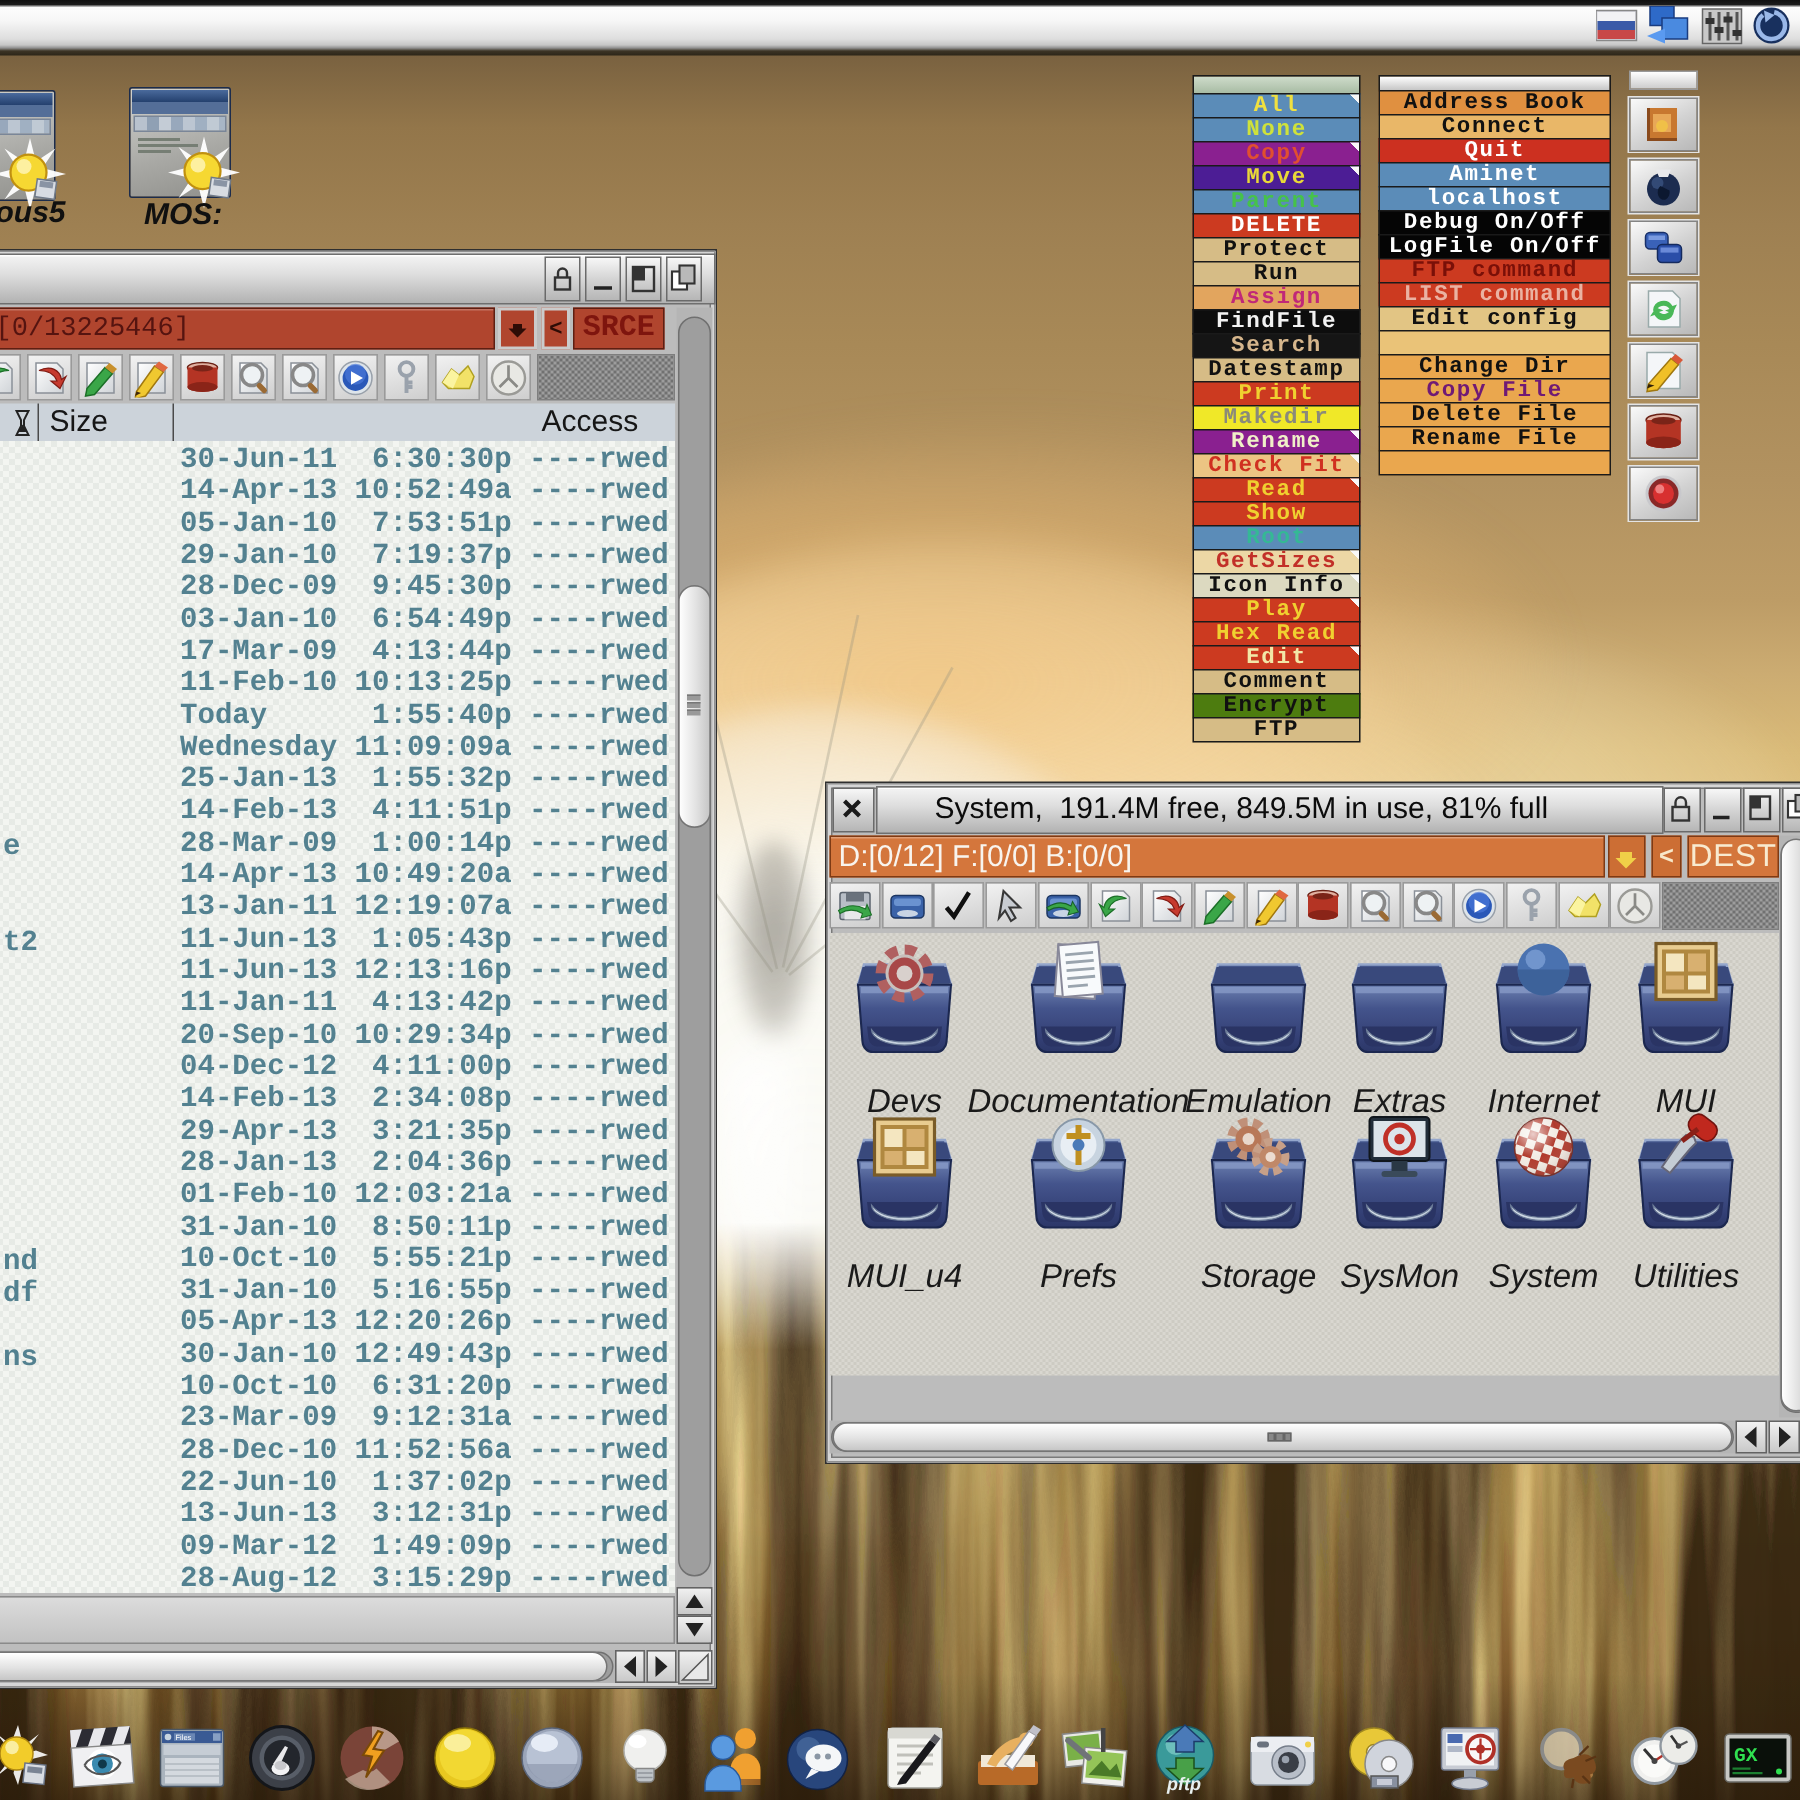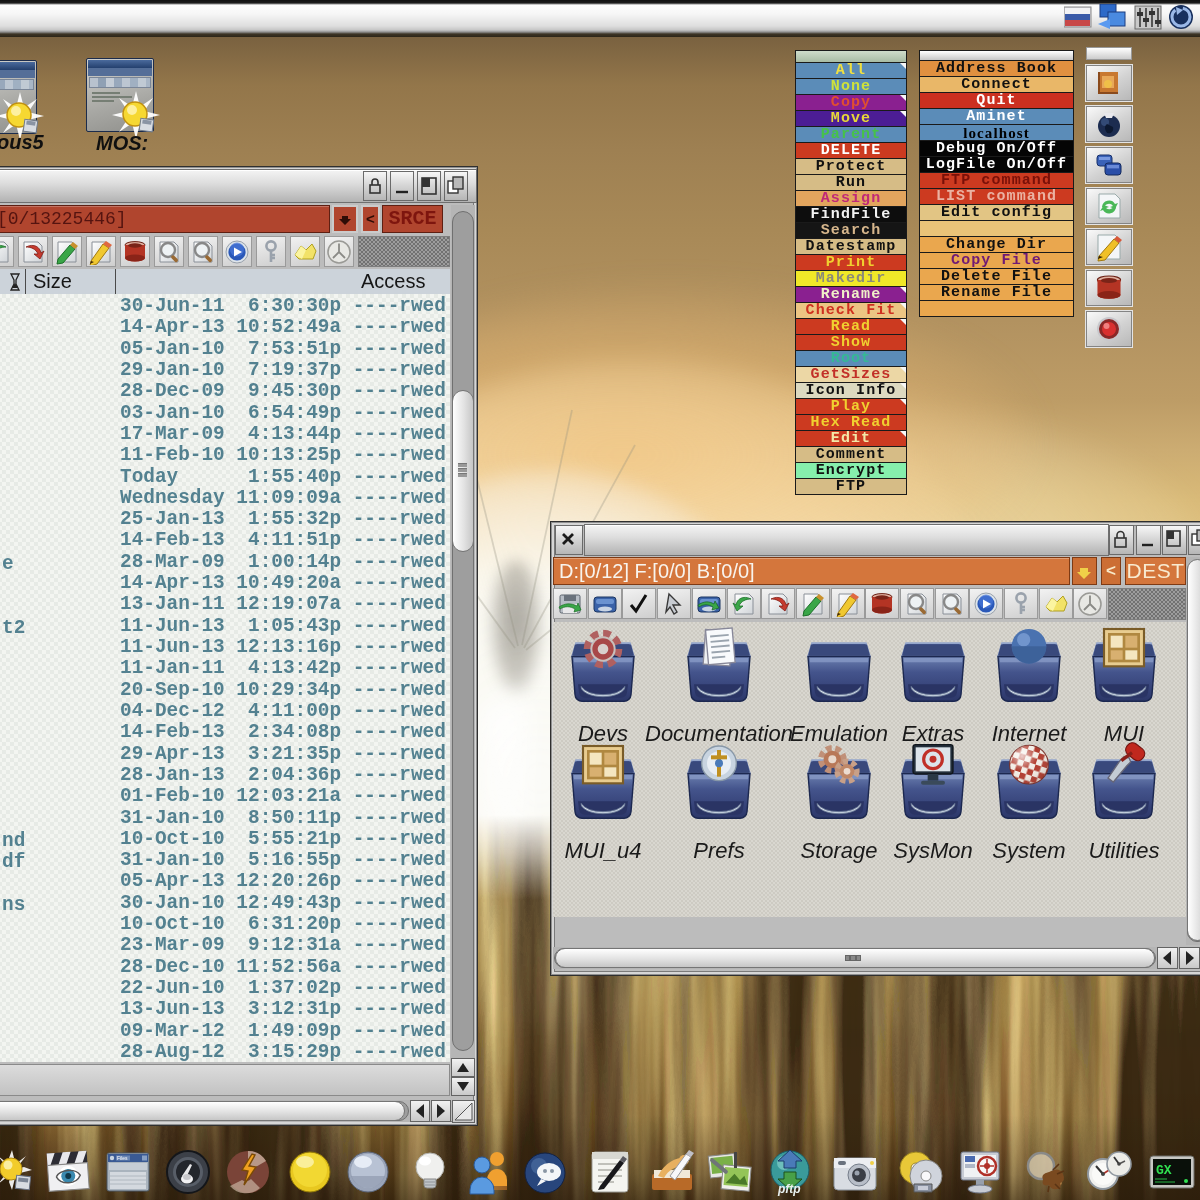--- a/index.html
+++ b/index.html
@@ -201,30 +201,30 @@
       <div class="b" style="background:#ecc583;color:#d03020;">Check Fit<div class="fold"></div></div>
       <div class="b" style="background:#cc3a20;color:#f0d030;">Read<div class="fold"></div></div>
       <div class="b" style="background:#cc3a20;color:#f0d030;">Show</div>
       <div class="b" style="background:#5b8cb8;color:#35b895;">Root</div>
       <div class="b" style="background:#ecd7a5;color:#c23028;">GetSizes<div class="fold"></div></div>
       <div class="b" style="background:#dcd9c0;color:#111111;">Icon Info<div class="fold"></div></div>
       <div class="b" style="background:#cc3a20;color:#f0d030;">Play<div class="fold"></div></div>
       <div class="b" style="background:#cc3a20;color:#f0d030;">Hex Read</div>
       <div class="b" style="background:#cc3a20;color:#f2e8a8;">Edit<div class="fold"></div></div>
       <div class="b" style="background:#d6bc86;color:#111111;">Comment</div>
-      <div class="b" style="background:#86efac;color:#111111;">Encrypt</div>
+      <div class="b" style="background:#4d7c0f;color:#111111;">Encrypt</div>
       <div class="b" style="background:#d6bc86;color:#111111;">FTP</div>
     </div>
 <div class="bp" style="left:919px;top:51px;width:155px;">
       <div class="b" style="height:11px;background:linear-gradient(to bottom,#ffffff,#c6c6c6);"></div>
       <div class="b" style="background:#e09040;color:#111111;">Address Book</div>
       <div class="b" style="background:#e9b768;color:#111111;">Connect</div>
       <div class="b" style="background:#cc3020;color:#ffffff;">Quit</div>
       <div class="b" style="background:#5b8cb8;color:#ffffff;">Aminet</div>
-      <div class="b" style="background:#5b8cb8;color:#000000;font-family:Liberation Serif, serif;">localhost</div>
+      <div class="b" style="background:#5b8cb8;color:#ffffff;">localhost</div>
       <div class="b" style="background:#050505;color:#ffffff;">Debug On/Off</div>
       <div class="b" style="background:#050505;color:#ffffff;">LogFile On/Off</div>
       <div class="b" style="background:#cc3a20;color:#7a1008;">FTP command</div>
       <div class="b" style="background:#cc3a20;color:#eab2a2;">LIST command</div>
       <div class="b" style="background:#e2c584;color:#111111;">Edit config</div>
       <div class="b" style="background:#eac378;color:#111111;"></div>
       <div class="b" style="background:#eaa74e;color:#111111;">Change Dir</div>
       <div class="b" style="background:#eaa74e;color:#701a75;">Copy File</div>
       <div class="b" style="background:#eaa74e;color:#111111;">Delete File</div>
       <div class="b" style="background:#eaa74e;color:#111111;">Rename File</div>
@@ -646,20 +646,21 @@
 <path d="M24 8 l-8 6" stroke="#8a2018" stroke-width="2.5"></path>
         </symbol>
 </defs>
     </svg>
 
 <div class="win" style="left:551px;top:522px;width:660px;height:453px;">
 <div class="tbtn" style="left:4px;top:3px;width:26px;height:28px;"><svg width="24" height="26">
           <path d="M7 8 l10 10 M17 8 l-10 10" stroke="#1a1a1a" stroke-width="2.8"></path>
         </svg></div>
 <div class="tbar" style="left:33px;top:2px;width:523px;height:30px;"></div>
+<div class="ttext" style="left:72px;top:6px;">System,&nbsp; 191.4M free, 849.5M in use, 81% full</div>
 <div class="tbtn" style="left:558px;top:3px;width:23px;height:28px;"><svg width="21" height="26">
           <rect x="5" y="12" width="11" height="9" fill="none" stroke="#333" stroke-width="1.6"></rect>
           <path d="M7 12 v-3 a3.5 3.5 0 0 1 7 0 v3" fill="none" stroke="#333" stroke-width="1.6"></path>
         </svg></div>
 <div class="tbtn" style="left:585px;top:3px;width:23px;height:28px;"><svg width="21" height="26">
           <path d="M5 19 h11" stroke="#222" stroke-width="2.4"></path>
         </svg></div>
 <div class="tbtn" style="left:611px;top:3px;width:23px;height:28px;"><svg width="21" height="26">
           <rect x="4" y="5" width="13" height="15" fill="none" stroke="#333" stroke-width="1.6"></rect>
           <rect x="4" y="5" width="7" height="8" fill="#333"></rect>

